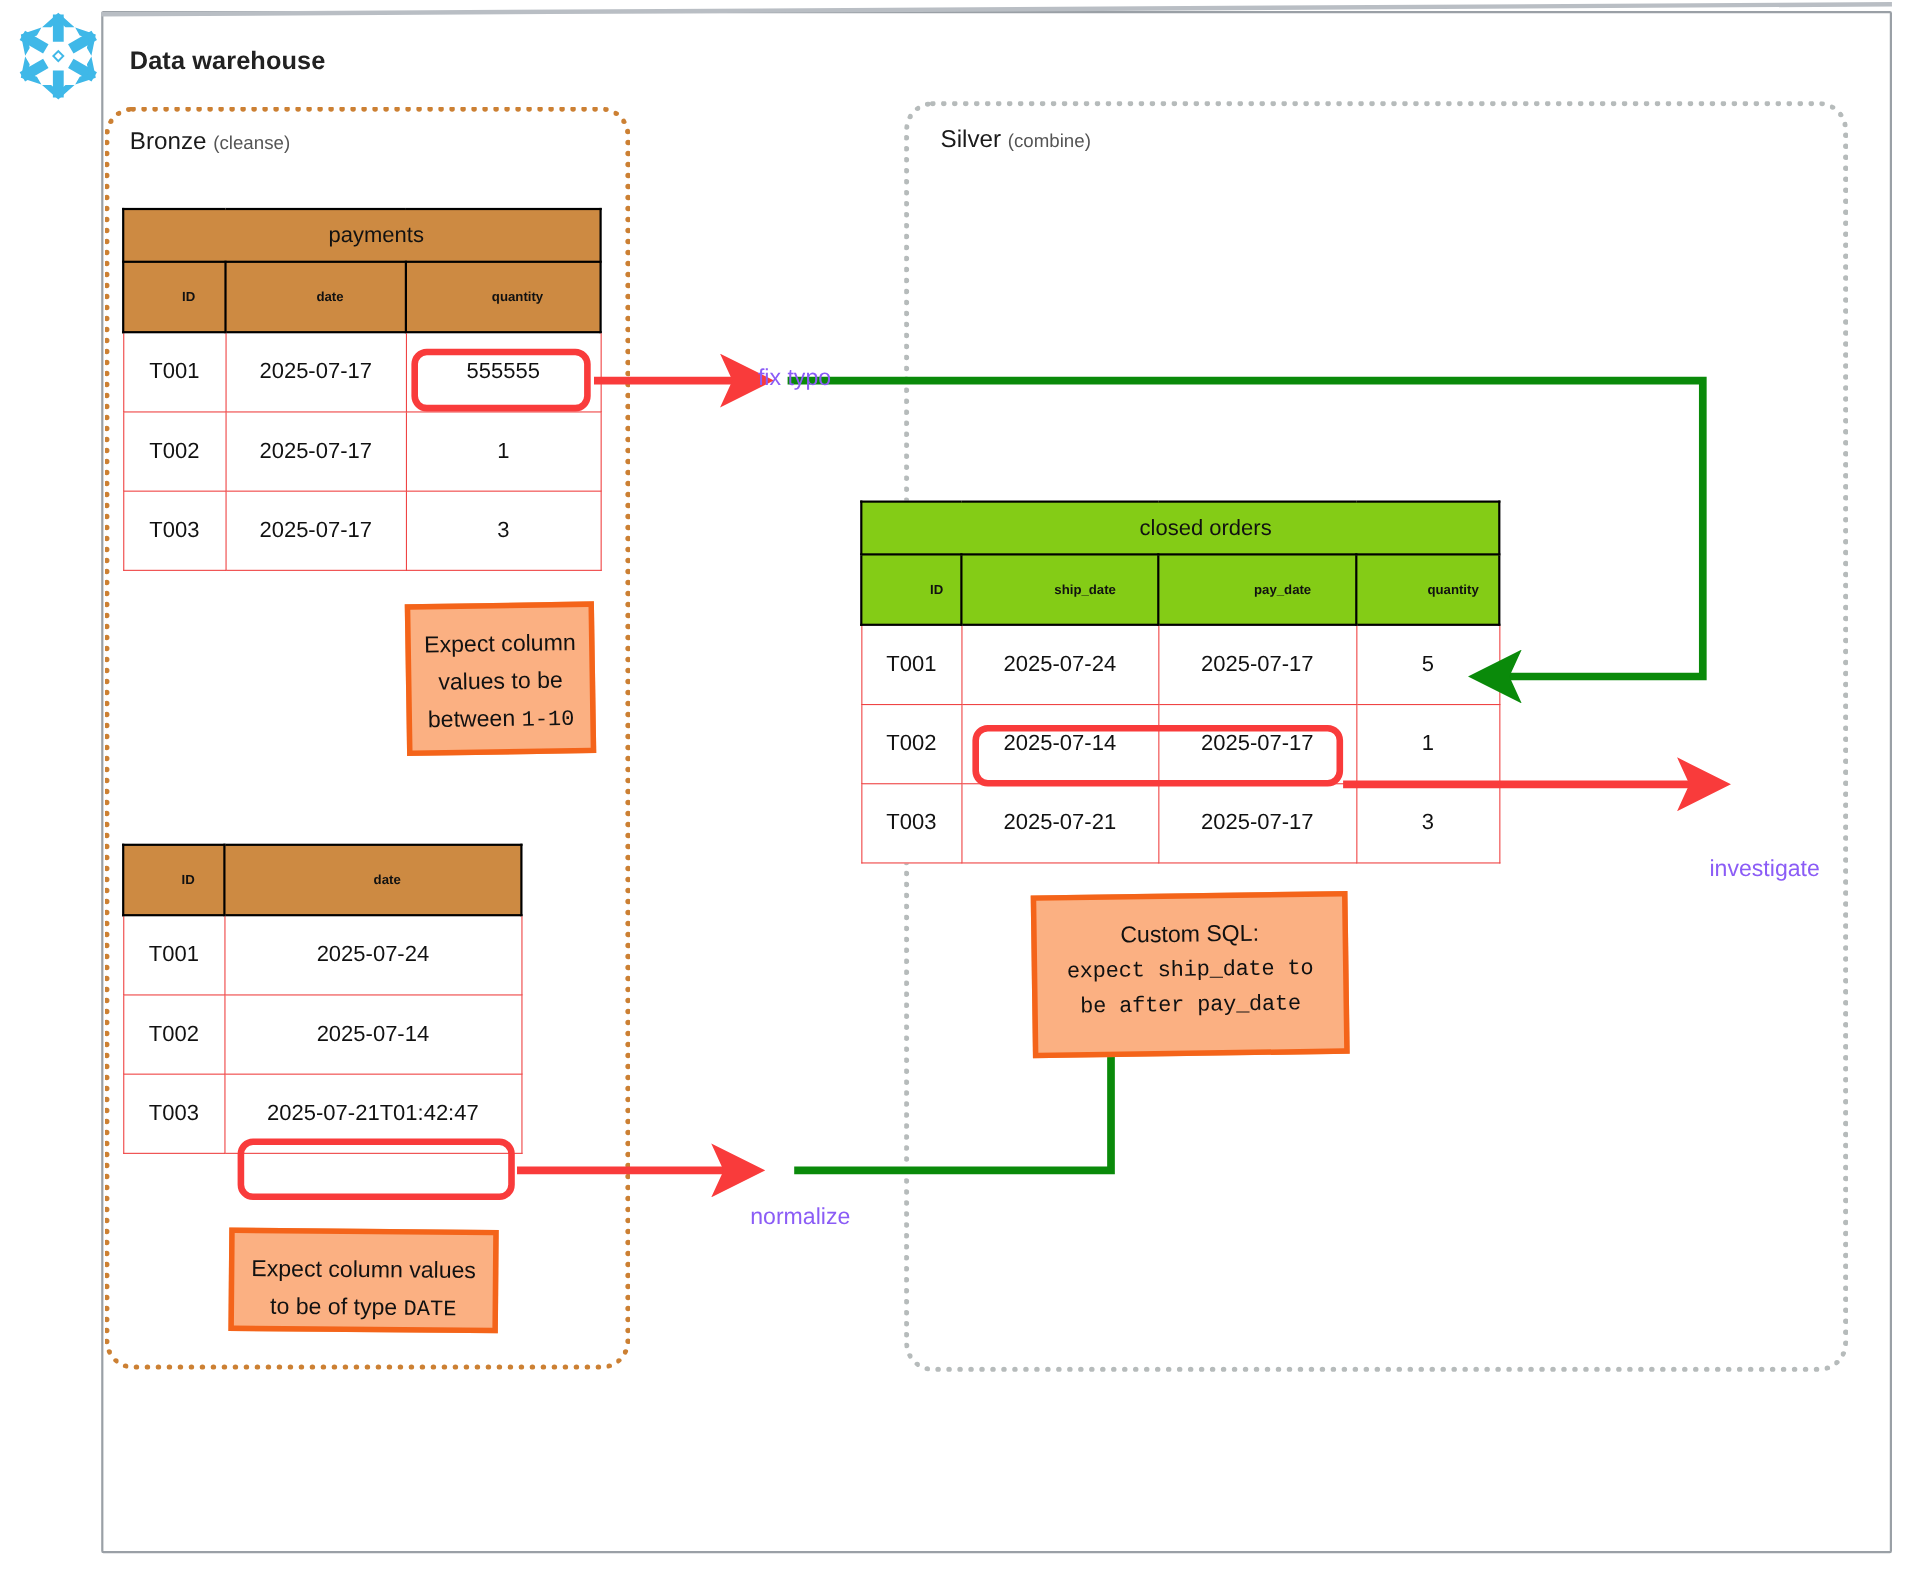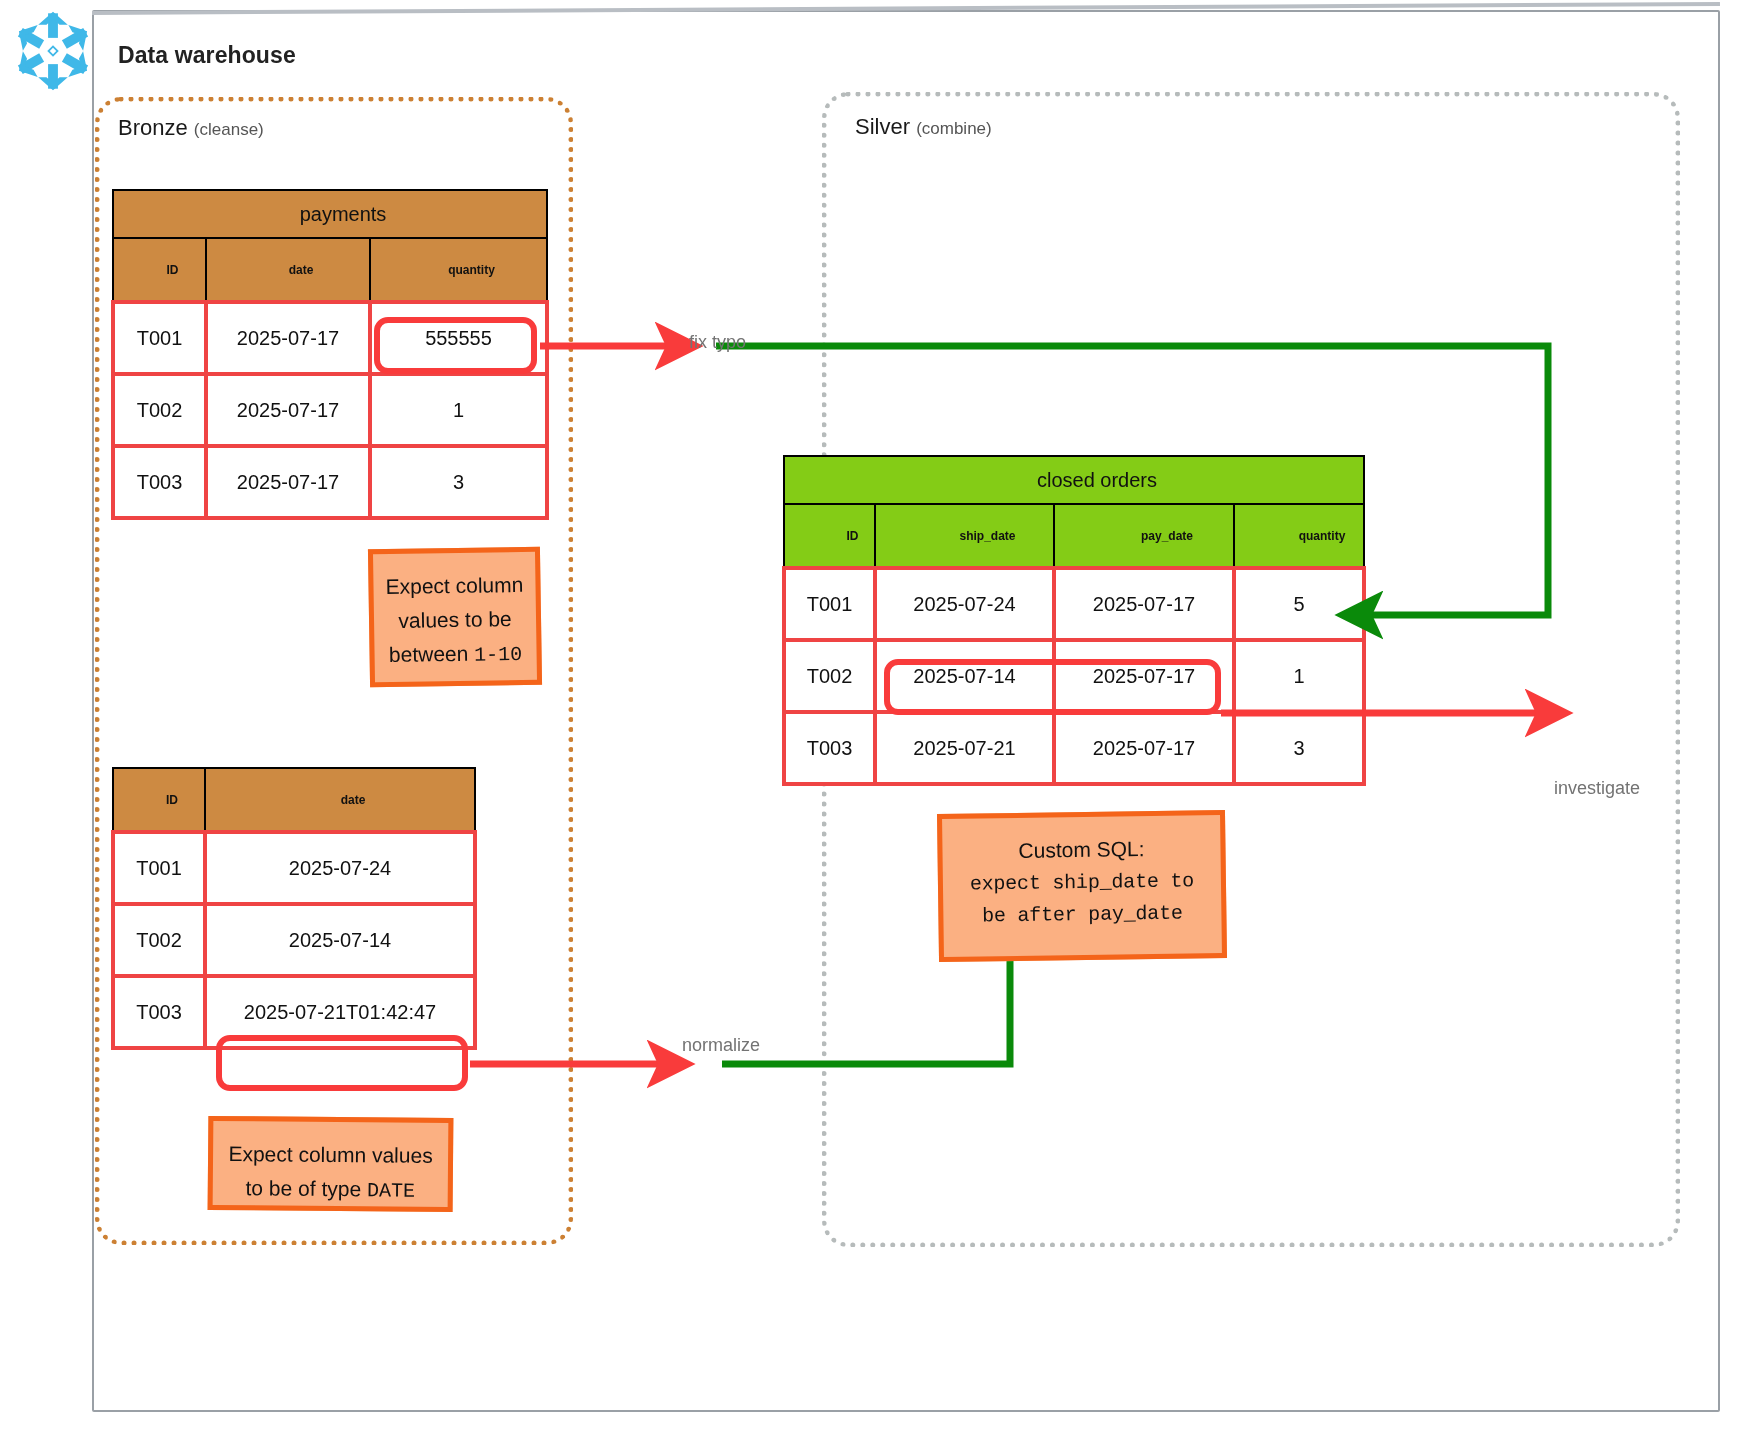--- a/index.html
+++ b/index.html
@@ -79,21 +79,21 @@
   
   .tbl {
     position: absolute;
     border-collapse: collapse;
     background: #fff;
     font-size: 20px;
     color: #111;
     table-layout: fixed;
   }
   .tbl td, .tbl th {
-    border: 4px solid #ef4444;
+    border: 1px solid #ef4444;
     text-align: center;
     font-weight: normal;
     background: #fff;
   }
   .tbl .title-cell {
     border: 2px solid #000;
     font-size: 20px;
     height: 48px;
   }
   .tbl .hdr {
@@ -153,26 +153,26 @@
     font-size: 20px;
   }
   #sticky-range { left: 369px; top: 548px; width: 172px; height: 138px; transform: rotate(-0.9deg); }
   #sticky-type  { left: 208px; top: 1117px; width: 245px; height: 94px; transform: rotate(0.5deg); }
   #sticky-sql   { left: 938px; top: 812px; width: 288px; height: 148px; transform: rotate(-0.8deg); }
   #sticky-sql .mono { display: block; letter-spacing: -0.2px; }
 
   
   .flow-label {
     position: absolute;
-    font-size: 18px;
-    color: #737373;
+    font-size: 21px;
+    color: #8b5cf6;
     white-space: nowrap;
   }
   #label-fix-typo   { left: 689px; top: 332px; }
-  #label-normalize  { left: 682px; top: 1035px; }
+  #label-normalize  { left: 682px; top: 1095px; }
   #label-investigate{ left: 1554px; top: 778px; }
 
   
   .arrows { position: absolute; inset: 0; pointer-events: none; }
 </style>
 </head>
 <body>
 
 <div class="canvas">
 

